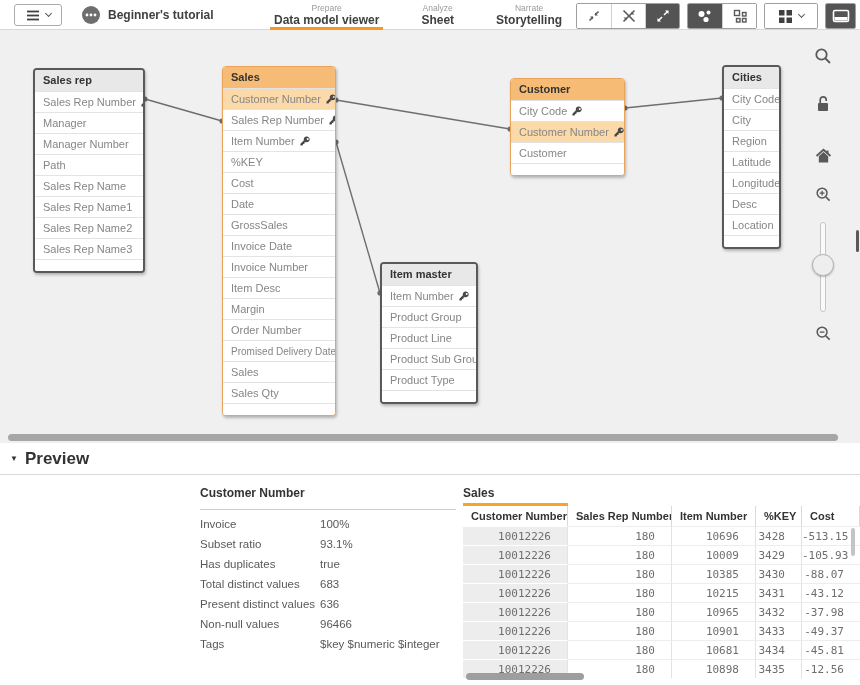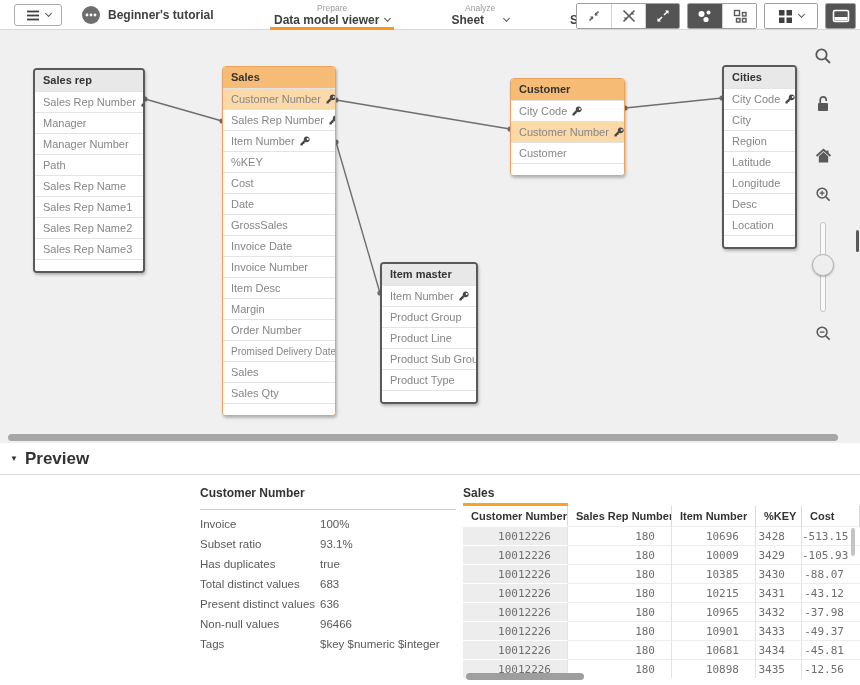--- a/index.html
+++ b/index.html
@@ -10,25 +10,25 @@
   .topbar { position:relative; height:30px; background:#fff; border-bottom:1px solid #d9d9d9; }
   .menu-btn { position:absolute; left:14px; top:4px; width:48px; height:22px;
     border:1px solid #ababab; border-radius:3px; background:#fff;
     display:flex; align-items:center; justify-content:center; gap:6px; cursor:pointer; }
   .chev { display:inline-block; width:5px; height:5px; border-right:1.4px solid #595959;
     border-bottom:1.4px solid #595959; transform:rotate(45deg); margin-top:-3px; }
   .app-circle { position:absolute; left:82px; top:6px; width:18px; height:18px; border-radius:50%;
     background:#6e6e6e; display:flex; align-items:center; justify-content:center; }
   .app-title { position:absolute; left:108px; top:8px; font-size:12px; font-weight:bold; color:#404040; }
 
-  .nav { position:absolute; left:270px; top:0; height:30px; display:flex; gap:53px; }
+  .nav { position:absolute; left:270px; top:0; height:30px; display:flex; gap:34px; }
   .nav-item { position:relative; height:30px; padding:3px 4px 0 4px; text-align:center; cursor:pointer; }
   .nav-section { font-size:8.5px; color:#9a9a9a; line-height:10px; }
   .nav-label { font-size:12px; font-weight:bold; color:#404040; line-height:14px;
-    display:flex; align-items:center; justify-content:flex-end; gap:6px; white-space:nowrap; }
+    display:flex; align-items:center; justify-content:flex-end; gap:6px; white-space:nowrap;flex-direction:column; }
   .nav-item.active::after { content:""; position:absolute; left:0; right:0; bottom:0; height:3px; background:#f8981d; }
 
   .tools { position:absolute; right:4px; top:3px; display:flex; gap:7px; align-items:center; }
   .btn-group { display:flex; border:1px solid #9f9f9f; border-radius:2px; overflow:hidden; background:#fff; }
   .tb-btn { width:34px; height:24px; display:flex; align-items:center; justify-content:center;
     background:#fff; border-left:1px solid #cfcfcf; cursor:pointer; }
   .tb-btn:first-child { border-left:none; }
   .tb-btn.dark { background:#545454; }
   .tb-btn.wide { width:52px; gap:6px; }
   .solo { border:1px solid #9f9f9f; border-radius:2px; overflow:hidden; }
@@ -341,21 +341,21 @@
         <svg class="key-icon" width="10" height="10" viewBox="0 0 12 12">
           <path fill="#4a4a4a" d="M8 .5A3.5 3.5 0 0 0 4.7 5L.5 9.2V11.5h2.3l.8-.8v-1.2h1.2l.7-.7V7.6h1.2l.3-.3A3.5 3.5 0 1 0 8 .5zm1.3 2a1.2 1.2 0 1 1 0 2.4 1.2 1.2 0 0 1 0-2.4z"></path>
         </svg>
       </div>
     <div class="mtable-field">
         <span>Customer</span>
       </div>
     <div class="mtable-pad"></div>
   </div>
 
-  <div class="mtable gray" style="left:722px; top:35px; width:75px;">
+  <div class="mtable gray" style="left:722px; top:35px; width:59px;">
     <div class="mtable-header">Cities</div>
     <div class="mtable-field">
         <span>City Code</span>
         <svg class="key-icon" width="10" height="10" viewBox="0 0 12 12">
           <path fill="#4a4a4a" d="M8 .5A3.5 3.5 0 0 0 4.7 5L.5 9.2V11.5h2.3l.8-.8v-1.2h1.2l.7-.7V7.6h1.2l.3-.3A3.5 3.5 0 1 0 8 .5zm1.3 2a1.2 1.2 0 1 1 0 2.4 1.2 1.2 0 0 1 0-2.4z"></path>
         </svg>
       </div>
     <div class="mtable-field">
         <span>City</span>
       </div>

